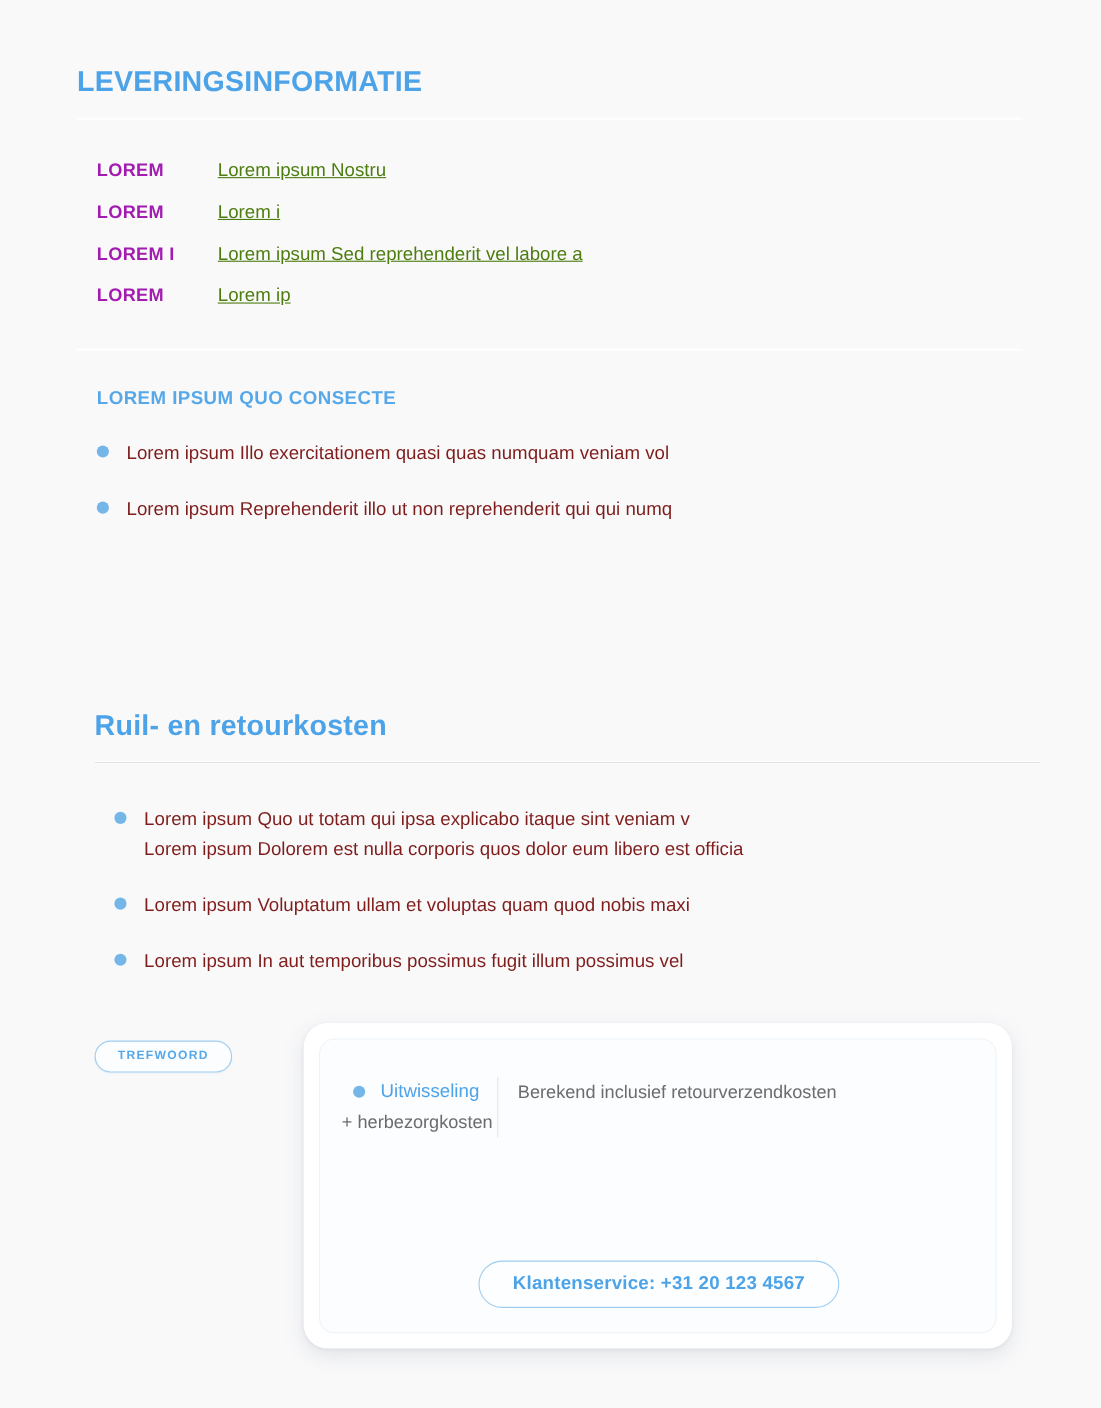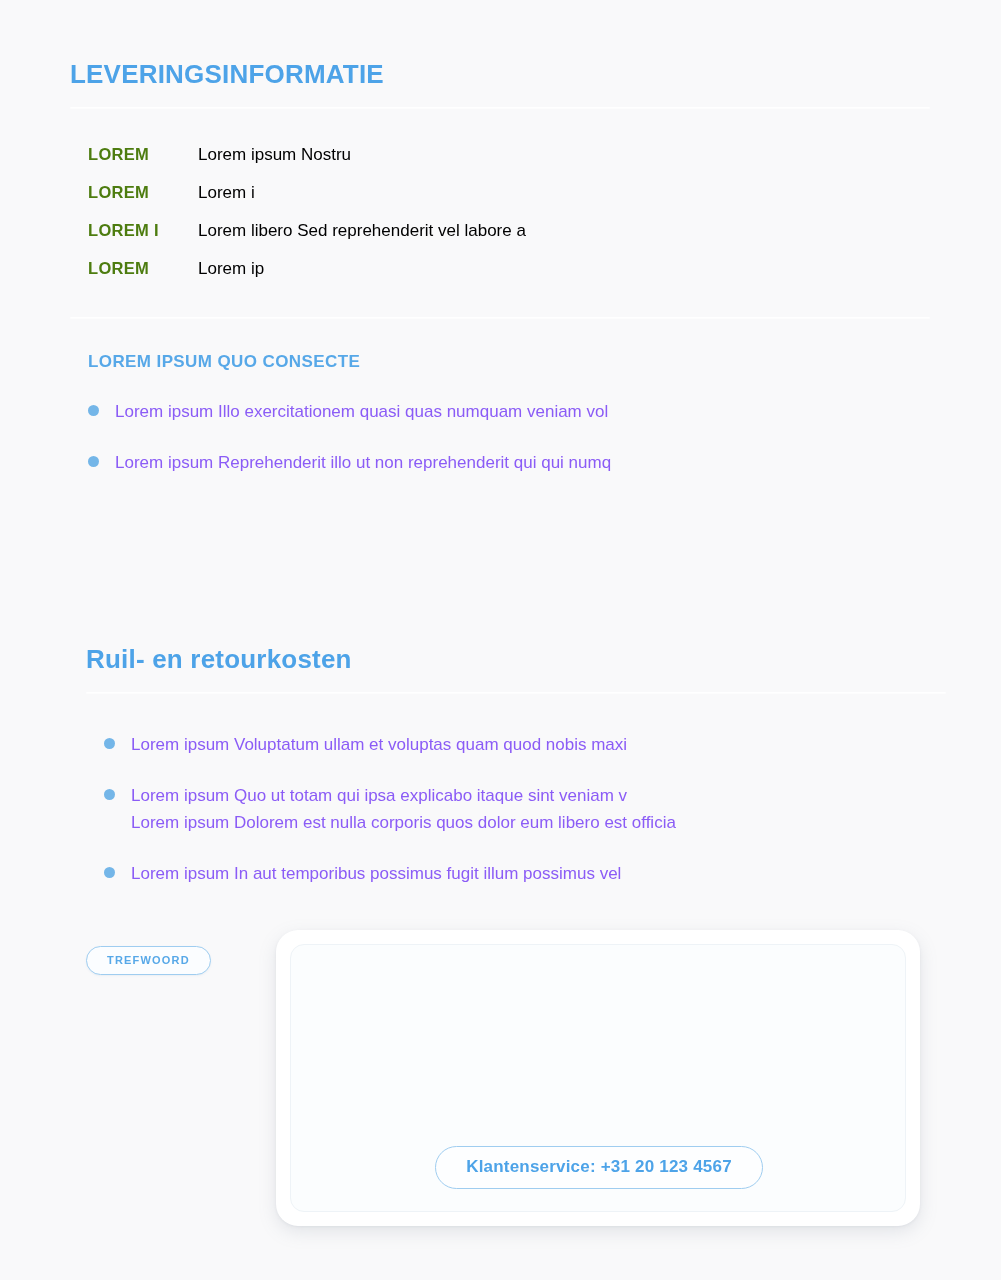--- a/index.html
+++ b/index.html
@@ -50,32 +50,33 @@
   .def-list {
     display: flex;
     flex-direction: column;
     gap: 18px;
   }
   .def-row {
     display: flex;
     align-items: baseline;
   }
   .def-label {
-    color: #4d7c0f;
+    color: #a21caf;
     font-weight: bold;
     font-size: 16.5px;
     letter-spacing: 0.3px;
     width: 110px;
     flex: 0 0 110px;
     white-space: nowrap;
   }
   .def-value {
-    color: #000000;
-    font-size: 17px;
-    white-space: nowrap;
+    color: #4d7c0f;
+    font-size: 17px;
+    white-space: nowrap;
+    text-decoration: underline;
   }
 
   
   .sub-title {
     color: #57a8e8;
     font-weight: bold;
     font-size: 17px;
     letter-spacing: 0.4px;
     white-space: nowrap;
   }
@@ -96,21 +97,21 @@
     width: 11px;
     height: 11px;
     border-radius: 50%;
     background: #74b6e8;
     flex: 0 0 11px;
     margin-top: 7px;
     margin-right: 16px;
   }
   .bullet-text {
     font-size: 17px;
-    color: #8b5cf6;
+    color: #7f1d1d;
     line-height: 1.6;
     white-space: nowrap;
   }
   .bullet-text .cont {
     display: block;
   }
 
   
   .pill {
     display: inline-flex;
@@ -213,21 +214,21 @@
         <div class="def-value">Lorem ipsum Nostru</div>
       </div>
 
       <div class="def-row">
         <div class="def-label">LOREM</div>
         <div class="def-value">Lorem i</div>
       </div>
 
       <div class="def-row">
         <div class="def-label">LOREM I</div>
-        <div class="def-value">Lorem libero Sed reprehenderit vel labore a</div>
+        <div class="def-value">Lorem ipsum Sed reprehenderit vel labore a</div>
       </div>
 
       <div class="def-row">
         <div class="def-label">LOREM</div>
         <div class="def-value">Lorem ip</div>
       </div>
     </div>
 
     <div class="rule" style="margin-top:38px; width:860px;"></div>
 
@@ -247,48 +248,56 @@
     </div>
   </div>
 
   <div class="section" style="left:86px; top:645px; width:860px;">
 
     <div class="section-title big">Ruil- en retourkosten</div>
 
     <div class="rule" style="margin-top:18px; width:860px;"></div>
 
     <div class="bullets" style="margin-top:37px; margin-left:18px;">
-
-      <div class="bullet-item">
-        <span class="dot"></span>
-        <span class="bullet-text">Lorem ipsum Voluptatum ullam et voluptas quam quod nobis maxi</span>
-      </div>
 
       <div class="bullet-item">
         <span class="dot"></span>
         <span class="bullet-text">
           <span>Lorem ipsum Quo ut totam qui ipsa explicabo itaque sint veniam v</span>
           <span class="cont">Lorem ipsum Dolorem est nulla corporis quos dolor eum libero est officia</span>
         </span>
       </div>
 
       <div class="bullet-item">
         <span class="dot"></span>
+        <span class="bullet-text">Lorem ipsum Voluptatum ullam et voluptas quam quod nobis maxi</span>
+      </div>
+
+      <div class="bullet-item">
+        <span class="dot"></span>
         <span class="bullet-text">Lorem ipsum In aut temporibus possimus fugit illum possimus vel</span>
       </div>
     </div>
   </div>
 
   <div style="position:absolute; left:86px; top:946px;">
     <span class="pill">TREFWOORD</span>
   </div>
 
   <div class="card-outer" style="position:absolute; left:276px; top:930px; width:644px; height:296px;">
 
     <div class="card-inner">
 
+      <div class="card-row">
+        <span class="dot"></span>
+        <span class="card-label">Uitwisseling</span>
+        <span class="card-value">
+          <span>Berekend inclusief retourverzendkosten</span>
+          <span class="wrap2">+ herbezorgkosten</span>
+        </span>
+      </div>
 
 
       <div class="phone-btn">Klantenservice: +31 20 123 4567</div>
     </div>
   </div>
 
 </div>
 
 </body></html>

